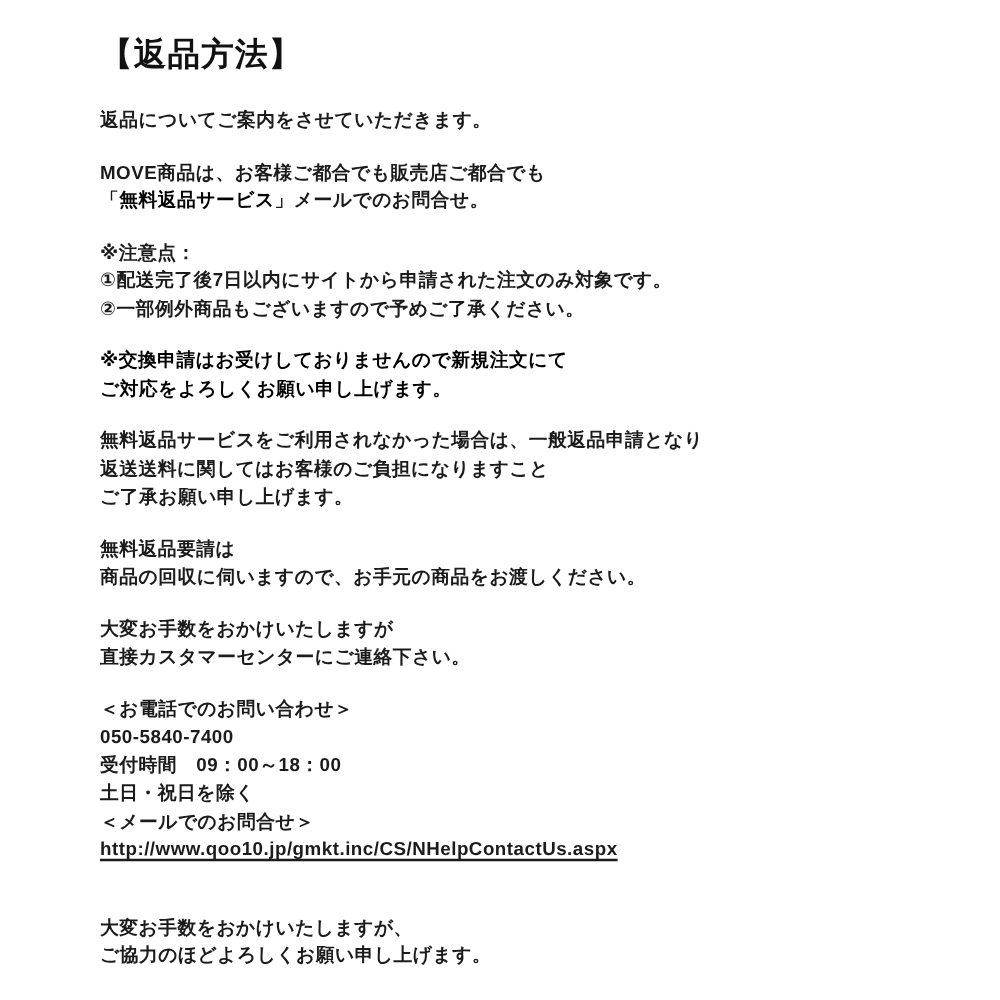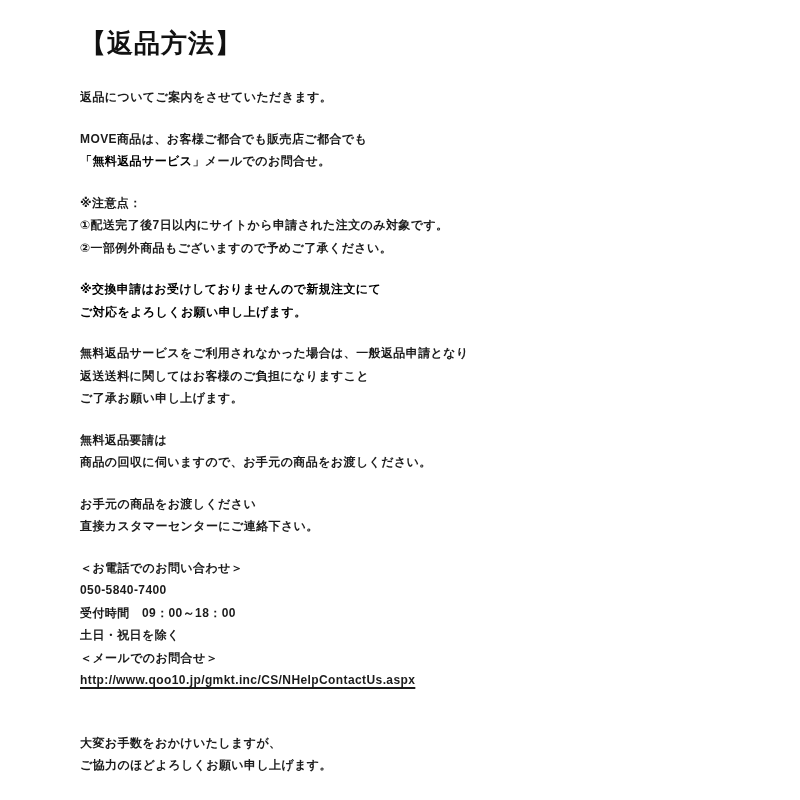--- a/index.html
+++ b/index.html
@@ -25,21 +25,21 @@
     font-size: 26px;
     line-height: 34px;
     letter-spacing: 1px;
     margin: 0 0 26px 0;
     color: #111111;
   }
   .para {
     margin: 0 0 19px 0;
   }
   .line {
-    font-size: 12px;
+    font-size: 15px;
     line-height: 22.5px;
     letter-spacing: 0.4px;
     white-space: nowrap;
   }
   .red {
     color: #000000;
   }
   .url-line a {
     color: #1b1b1b;
     text-decoration: underline;
@@ -83,21 +83,21 @@
     <div class="line">返送送料に関してはお客様のご負担になりますこと</div>
     <div class="line">ご了承お願い申し上げます。</div>
   </div>
 
   <div class="para">
     <div class="line">無料返品要請は</div>
     <div class="line">商品の回収に伺いますので、お手元の商品をお渡しください。</div>
   </div>
 
   <div class="para">
-    <div class="line">お手元の商品をお渡しください</div>
+    <div class="line">大変お手数をおかけいたしますが</div>
     <div class="line">直接カスタマーセンターにご連絡下さい。</div>
   </div>
 
   <div class="para">
     <div class="line">＜お電話でのお問い合わせ＞</div>
     <div class="line">050-5840-7400</div>
     <div class="line">受付時間　09：00～18：00</div>
     <div class="line">土日・祝日を除く</div>
     <div class="line">＜メールでのお問合せ＞</div>
     <div class="line url-line"><a href="#">http://www.qoo10.jp/gmkt.inc/CS/NHelpContactUs.aspx</a></div>

